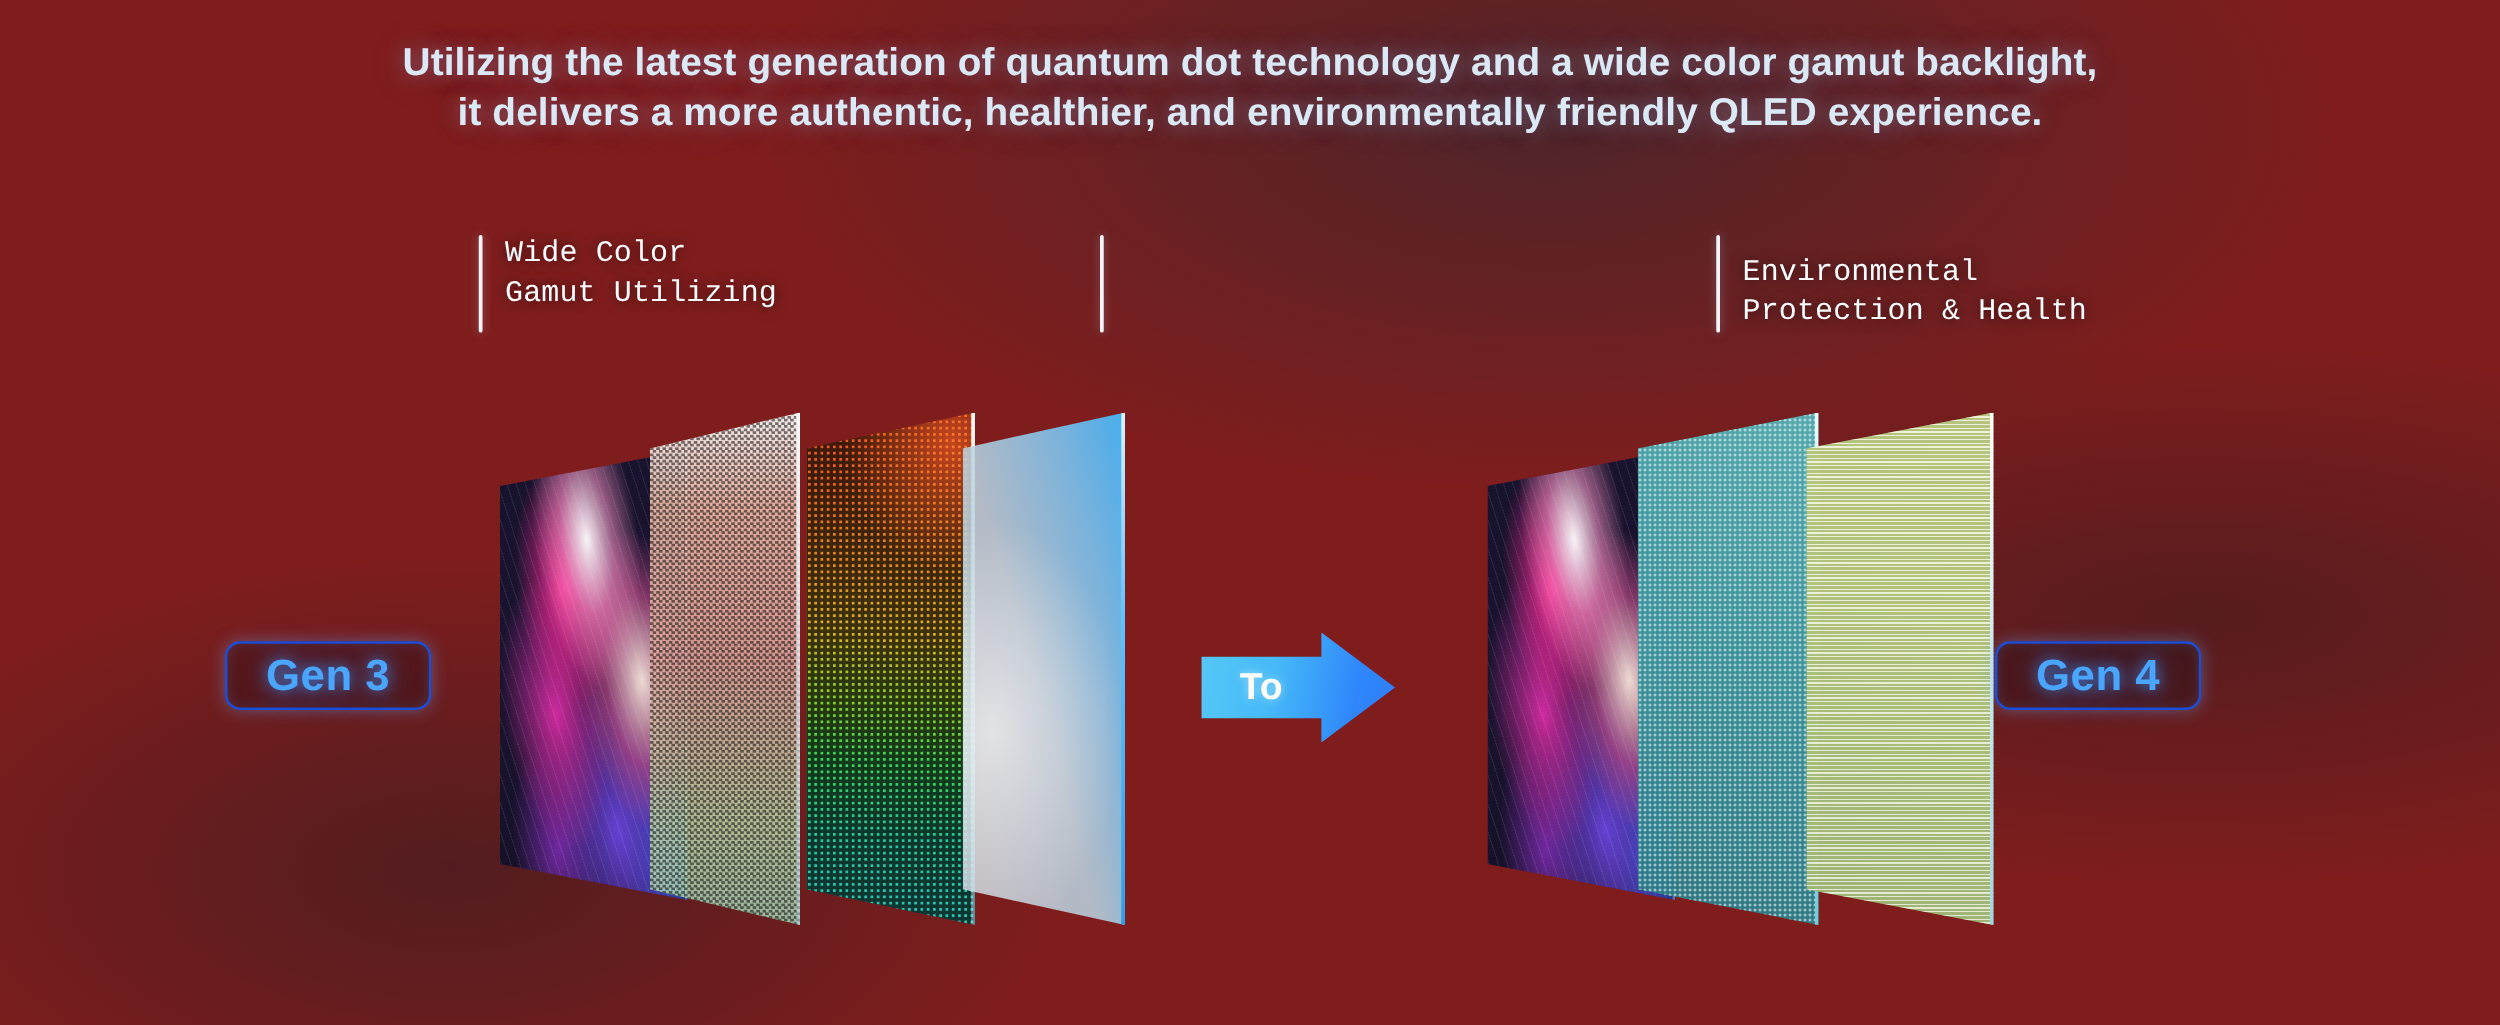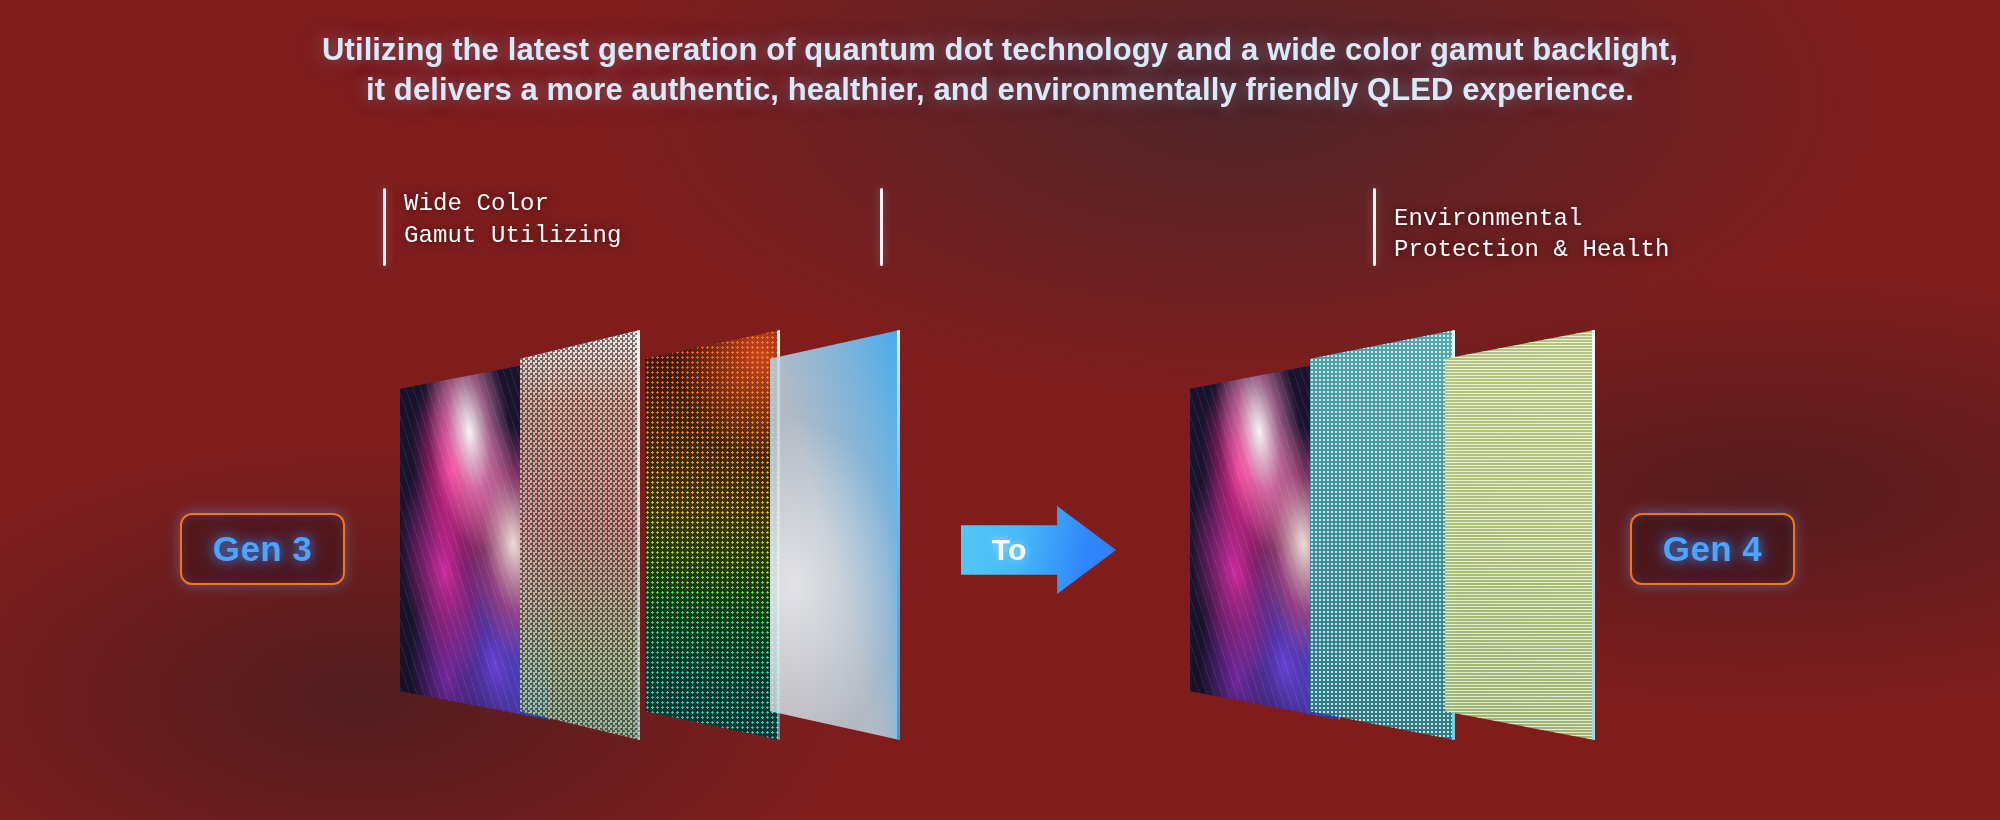--- a/index.html
+++ b/index.html
@@ -51,33 +51,33 @@
     letter-spacing:.1px; white-space:nowrap;
     text-shadow:0 0 10px rgba(0,0,0,.6);
   }
   #label-1{ left:383px; }
   #label-2{ left:880px; }
   #label-3{ left:1373px;align-items:flex-end; }
 
   
   .gen-badge{
     position:absolute; top:513px; z-index:7;
-    width:165px; height:72px;
-    border:2px solid #f97316; border-radius:12px;
+    width:165px; height:55px;
+    border:2px solid #1d4ed8; border-radius:12px;
     display:flex; align-items:center; justify-content:center;
     background:rgba(2,6,14,.25);
     box-shadow:0 0 14px rgba(110,180,255,.40), inset 0 0 12px rgba(80,150,235,.18);
   }
   .gen-badge span{
     font-size:35px; font-weight:700; letter-spacing:.4px;
     color:#49a5ff;
     text-shadow:0 0 12px rgba(60,150,255,.85), 0 0 26px rgba(40,120,255,.5);
   }
   #gen3-badge{ left:180px; }
-  #gen4-badge{ left:1630px; }
+  #gen4-badge{ left:1596px; }
 
   
   #to-arrow{
     position:absolute; left:961px; top:506px; z-index:7;
     width:155px; height:88px;text-align:center;
   }
   #to-arrow .shape{
     position:absolute; inset:0;
     background:linear-gradient(100deg,#55c8f6 0%,#46b9f8 38%,#2f86fa 78%,#2f7df9 100%);
     clip-path:polygon(0% 22%, 62% 22%, 62% 0%, 100% 50%, 62% 100%, 62% 78%, 0% 78%);

